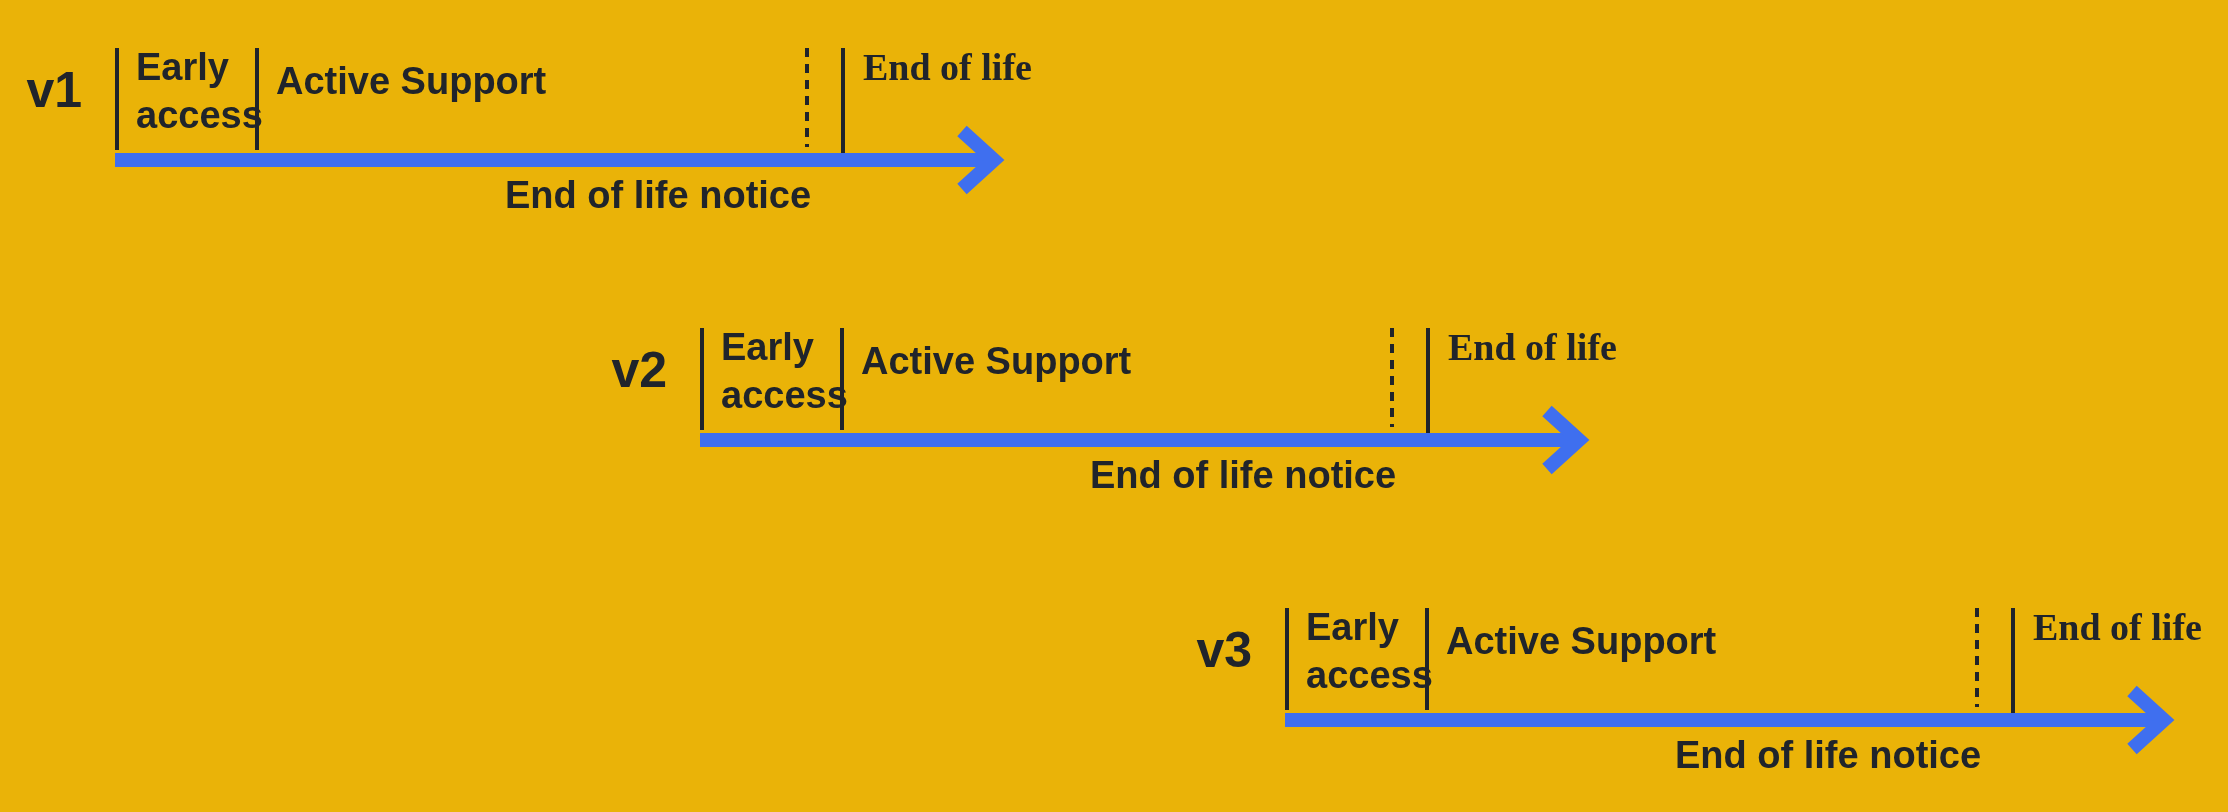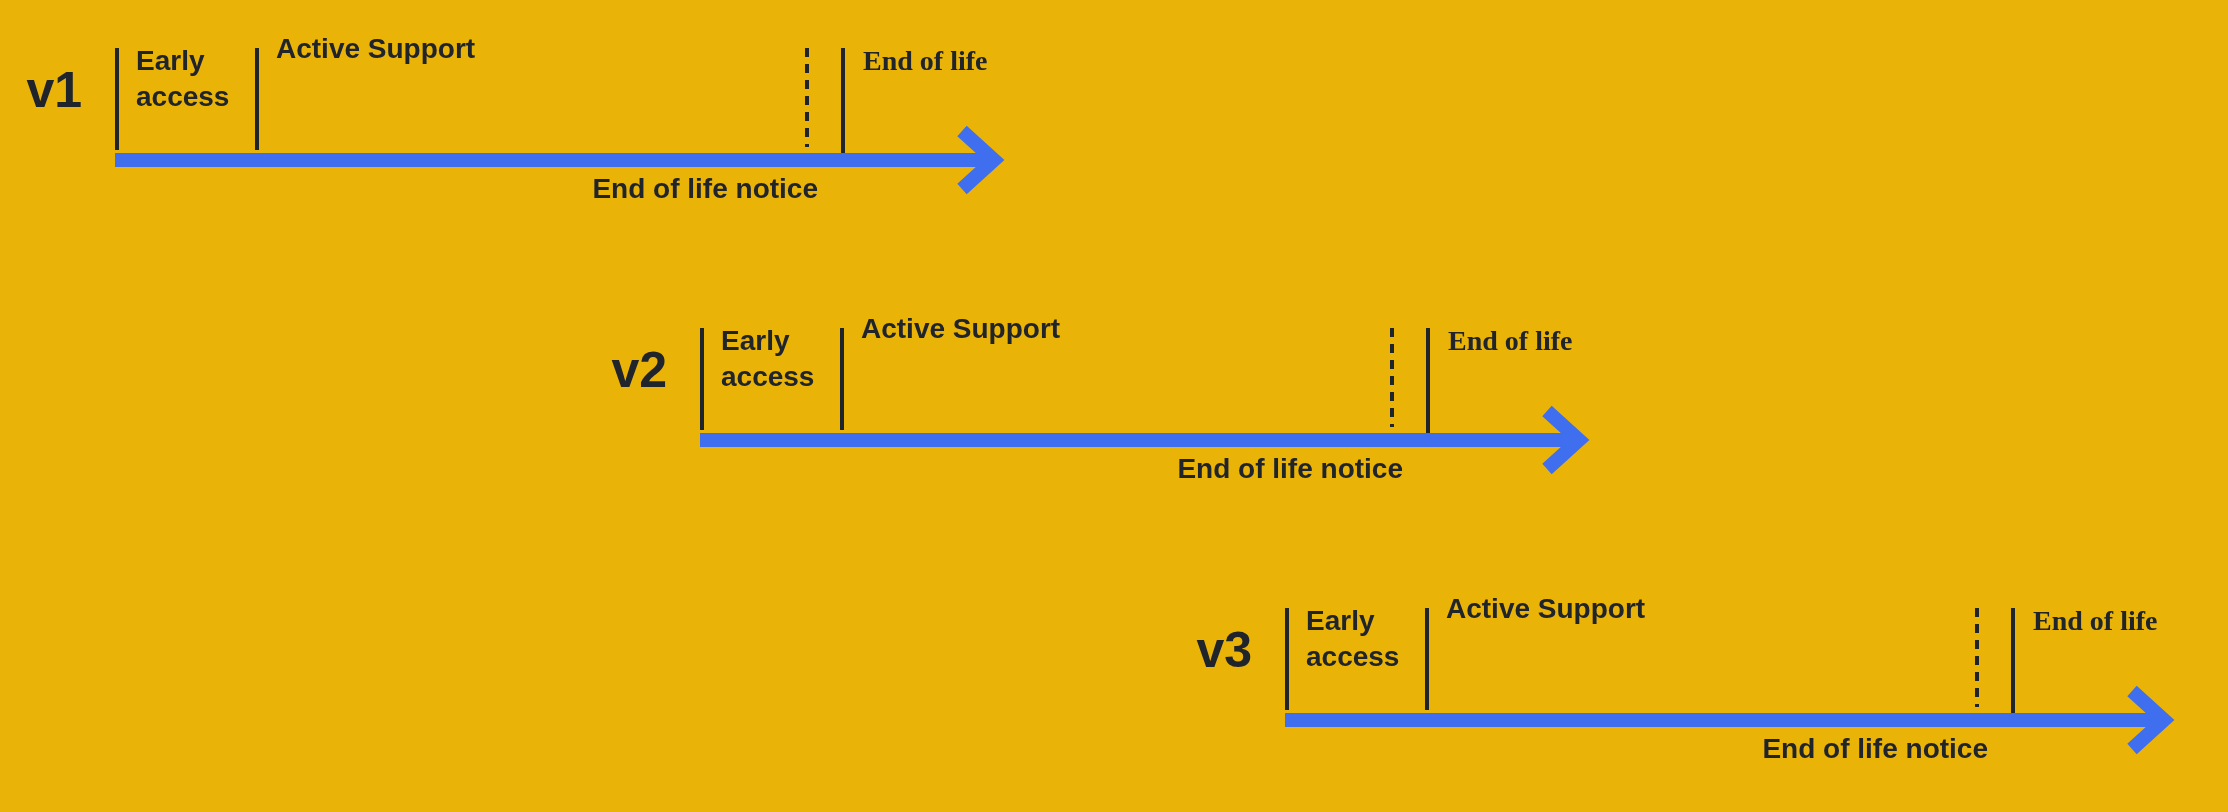--- a/index.html
+++ b/index.html
@@ -44,29 +44,29 @@
   .tick-start  { left: 115px; height: 102px; }
   .tick-active { left: 255px; height: 102px; }
   .tick-dashed {
     left: 805px; height: 99px;
     background: repeating-linear-gradient(to bottom, var(--ink) 0 9px, transparent 9px 16px);
   }
   .tick-eol    { left: 841px; height: 105px; }
 
   .label {
     position: absolute;
-    font-size: 28px; line-height: 36px;
+    font-size: 38px; line-height: 48px;
     font-weight: bold;
     color: var(--ink);
   }
   .label-early  { left: 136px; top: 23px; width: 118px; }
-  .label-active { left: 276px; top: 11px; white-space: nowrap; }
+  .label-active { left: 276px; top: 37px; white-space: nowrap; }
   .label-eol    { left: 863px; top: 23px; white-space: nowrap; font-family: Liberation Serif, serif; }
   .label-notice {
-    left: 516px; top: 151px; width: 302px;
+    left: 505px; top: 151px; width: 302px;
     text-align: right; white-space: nowrap;
   }
 
   .bar {
     position: absolute;
     left: 115px; top: 133px;
     width: 875px; height: 14px;
     background: var(--accent);
   }
   .arrowhead {

